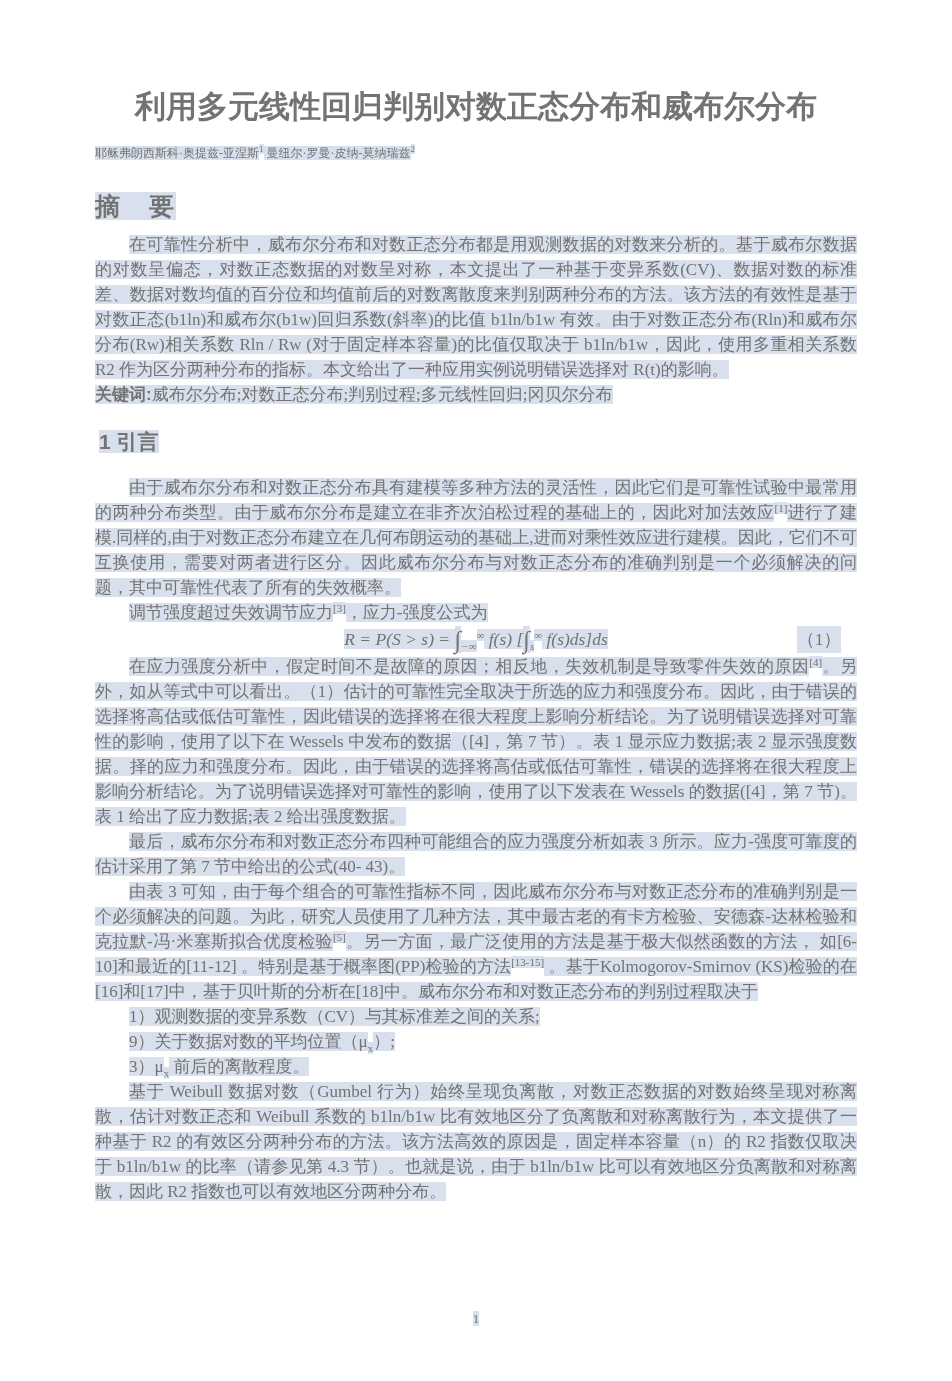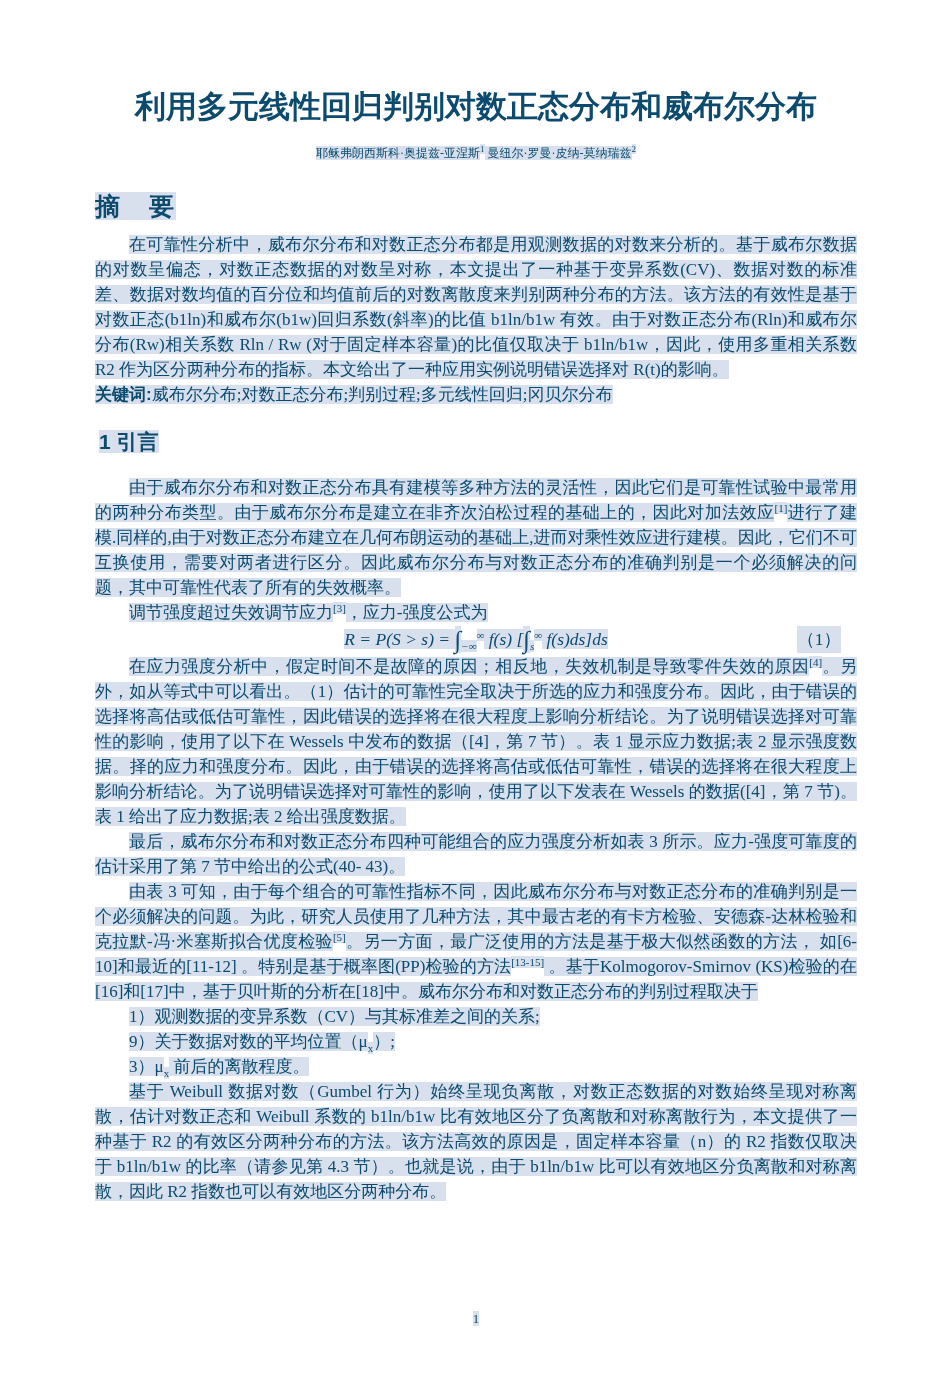--- a/index.html
+++ b/index.html
@@ -1,29 +1,29 @@
 <!DOCTYPE html>
 <html><head>
 <meta charset="utf-8">
 <style>
   :root { --hl: rgba(110,145,185,0.28); }
   * { box-sizing: border-box; }
   html, body { margin: 0; padding: 0; background: #ffffff; }
   .page {
     width: 952px; height: 1381px; margin: 0 auto; background: #ffffff;
-    position: relative; overflow: hidden; color: #0c4a6e;
+    position: relative; overflow: hidden; color: #737373;
     font-family: "Liberation Serif", "DejaVu Serif", serif;
   }
   .content { position: absolute; left: 95px; top: 0; width: 762px; padding-top: 86px; }
   .title {
     margin: 0; text-align: center;
     font-family: "Liberation Sans", "DejaVu Sans", sans-serif;
     font-weight: 700; font-size: 31px; line-height: 1.35;
   }
-  .authors { margin-top: 17px; text-align: center; font-size: 12px; line-height: 1.4; font-family: Liberation Serif, serif; }
+  .authors { margin-top: 17px; text-align: left; font-size: 12px; line-height: 1.4; font-family: Liberation Serif, serif; }
   .authors sup { font-size: 9px; }
   .h-abstract {
     margin: 28px 0 10px; text-align: left; letter-spacing: 2px;
     font-family: "Liberation Sans", "DejaVu Sans", sans-serif;
     font-weight: 700; font-size: 25px; line-height: 1.3;
   }
   .h-section {
     margin: 21px 4px 20px;
     font-family: "Liberation Sans", "DejaVu Sans", sans-serif;
     font-weight: 700; font-size: 21px; line-height: 1.3;

